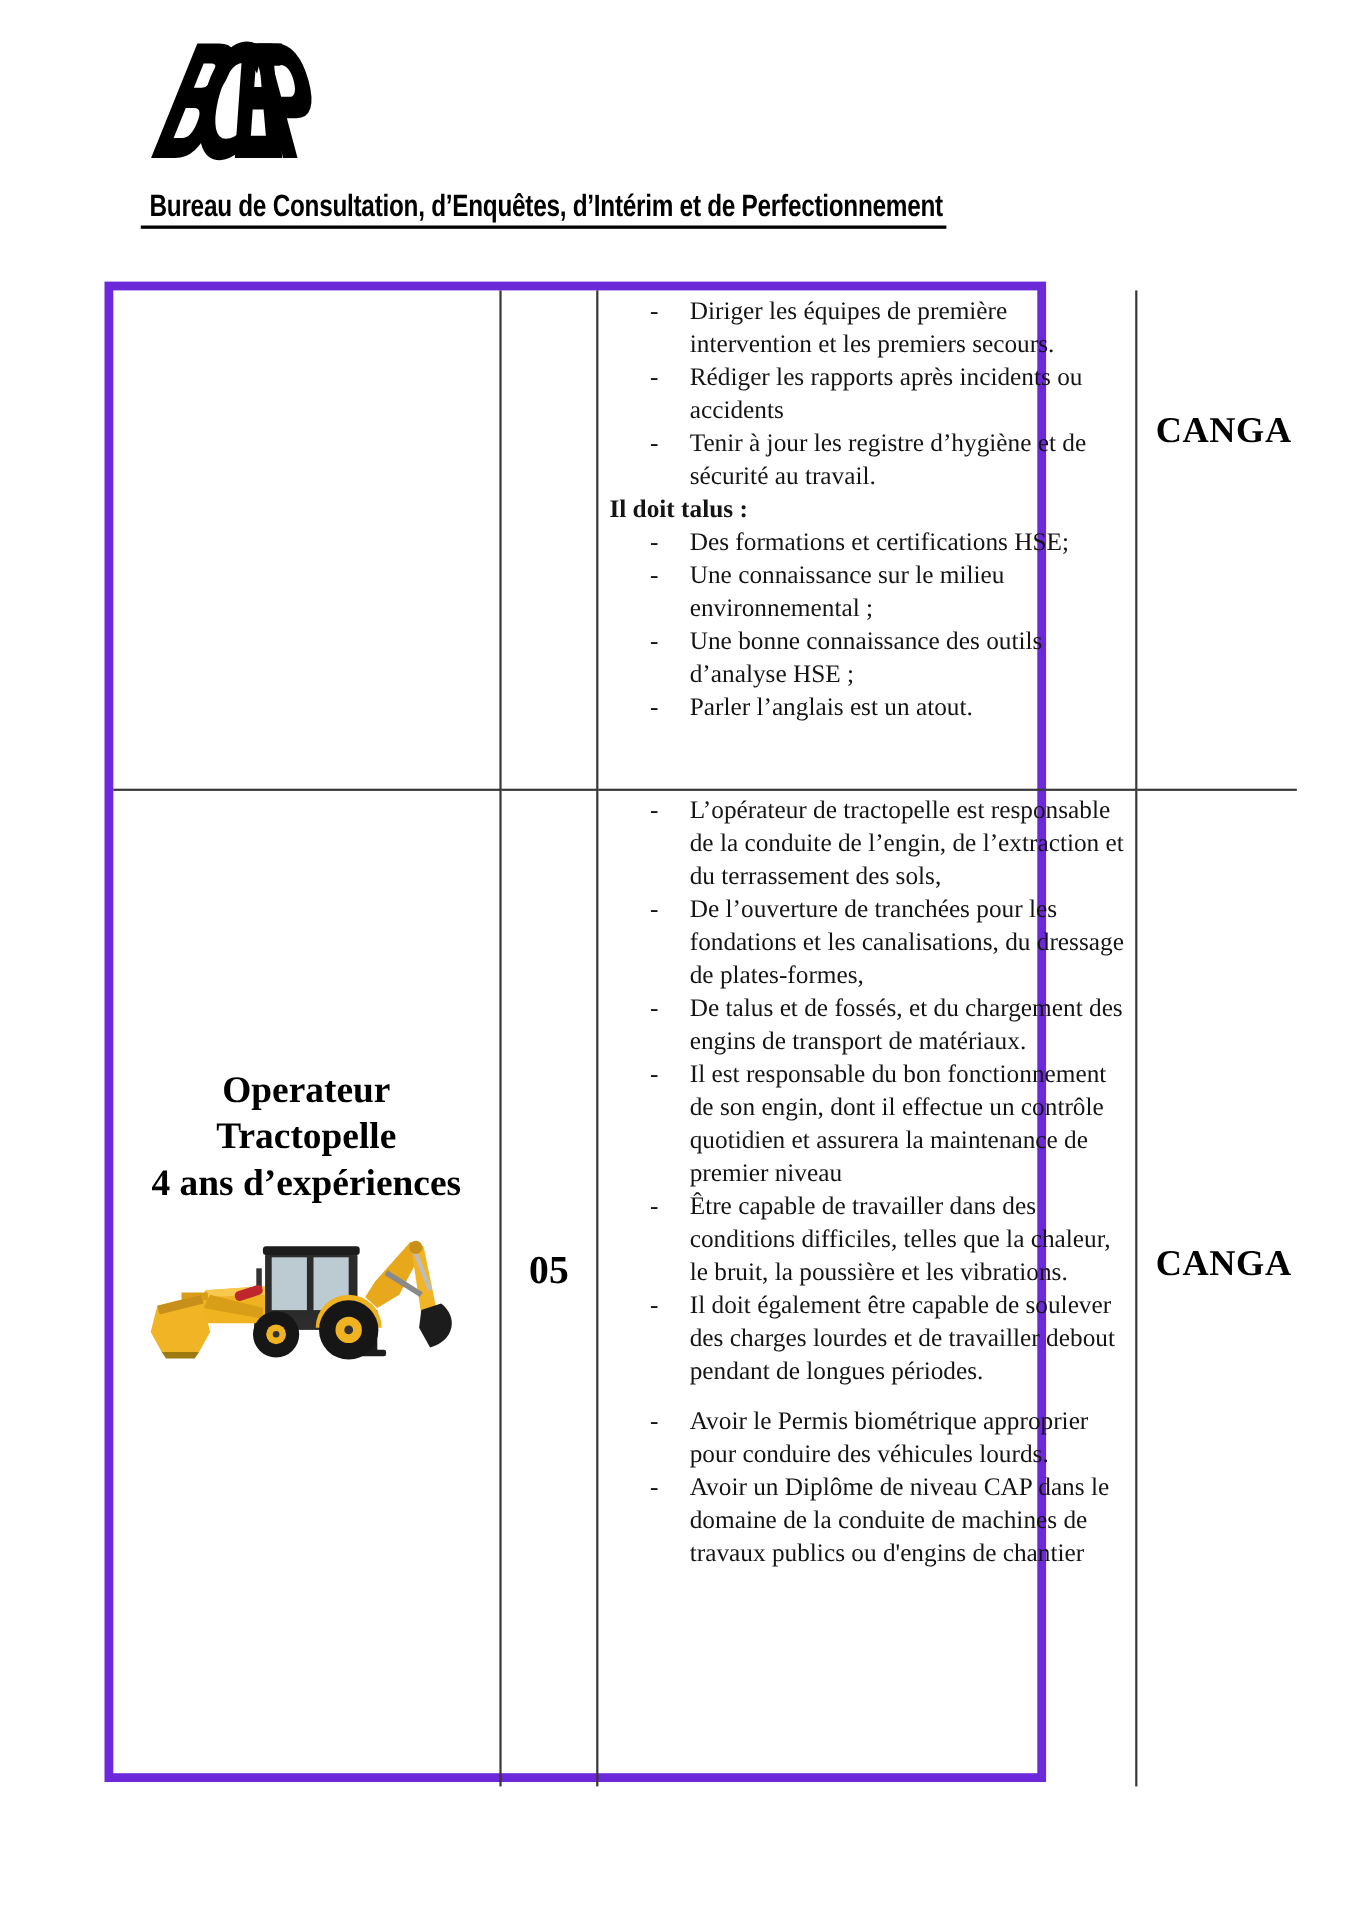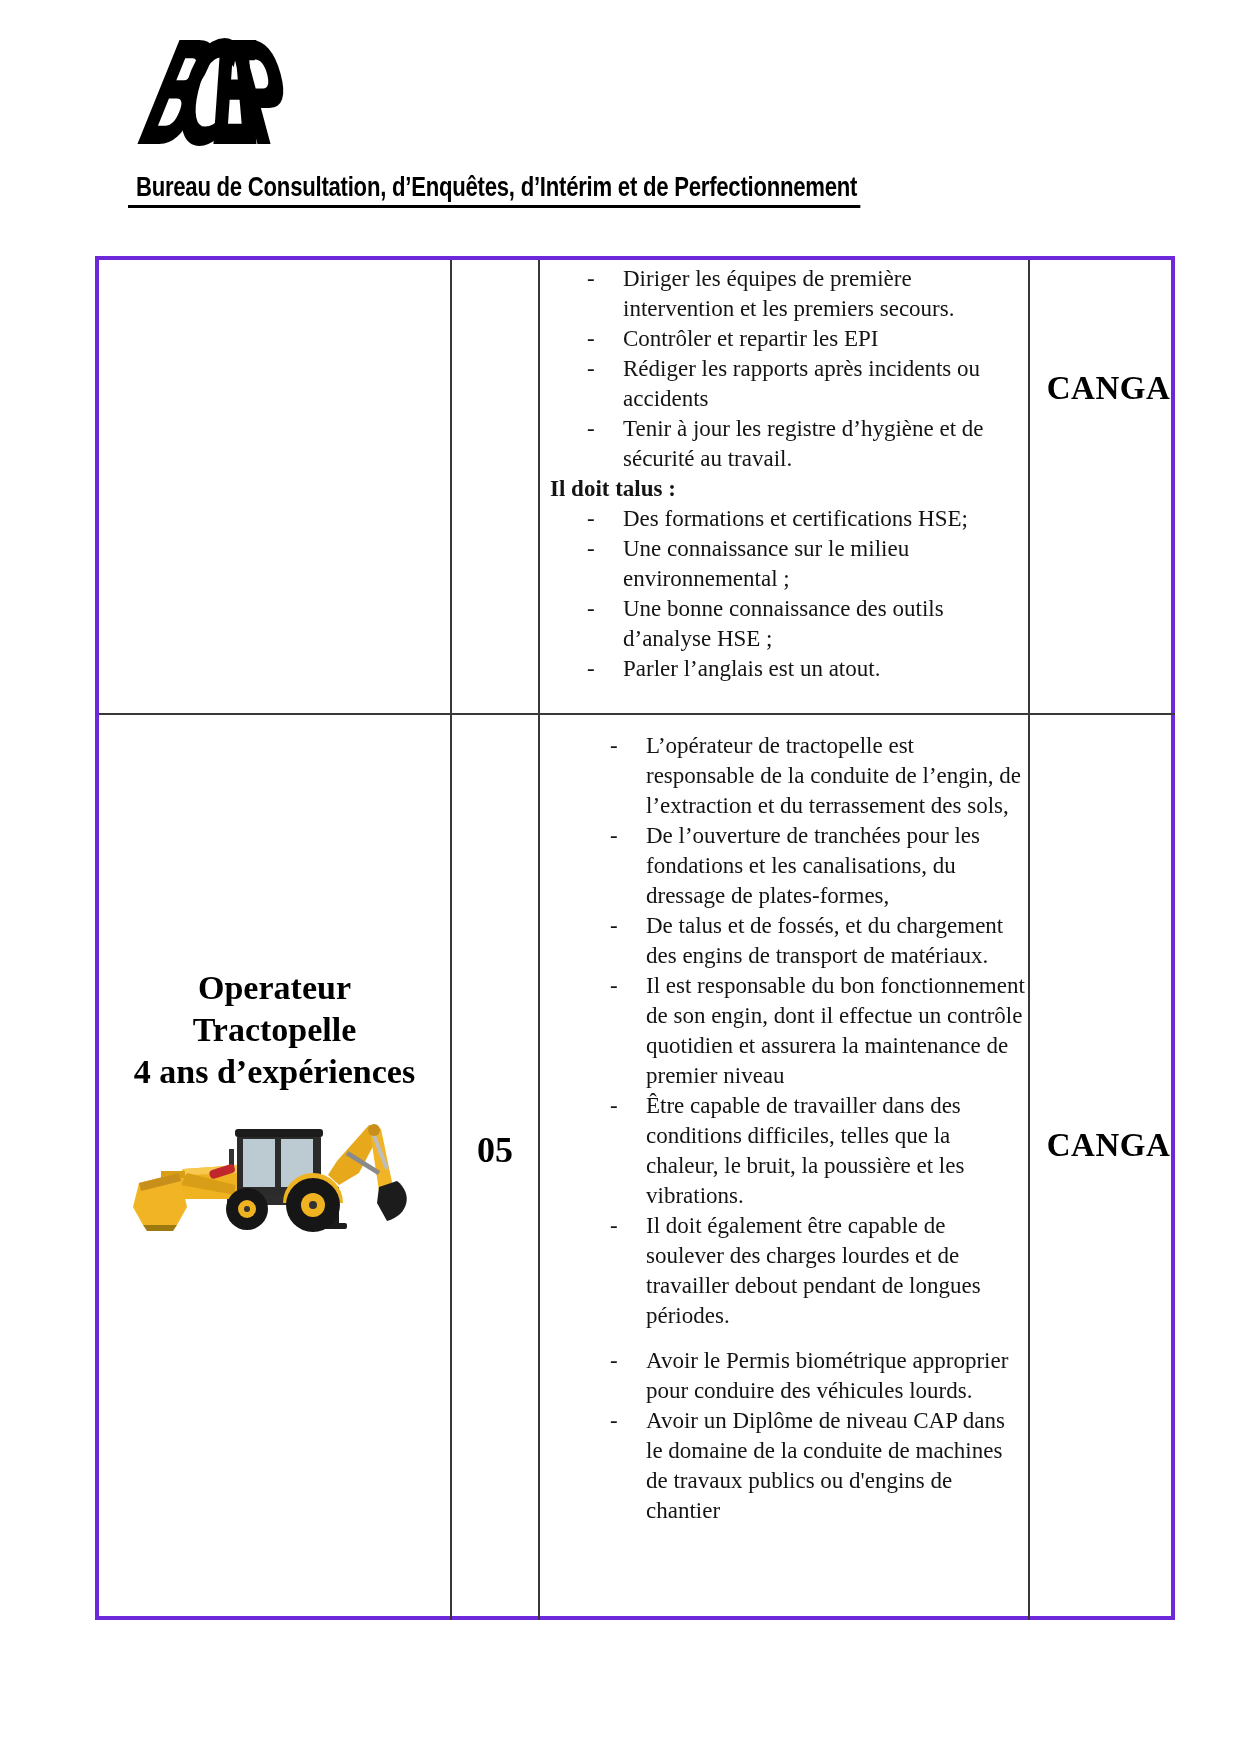--- a/index.html
+++ b/index.html
@@ -17,24 +17,24 @@
     font-family:"Liberation Sans", sans-serif;
     font-weight:bold; font-size:28px; line-height:30px; color:#000;
     letter-spacing:-0.3px; white-space:nowrap;
     padding:0 4px 3px 10px;
     border-bottom:3px solid #000;
     transform:scaleX(0.79); transform-origin:0 50%;
   }
 
   
   .doc-table {
-    position:absolute; left:95px; top:256px; width:1080px; height:1364px;
+    position:absolute; left:95px; top:256px; width:856px; height:1364px;
     display:grid; grid-template-columns:353px 88px 490px 145px;
     grid-template-rows:455px 905px;
-    border:4px solid #6d28d9; box-sizing:border-box; background:#fff;
+    border:8px solid #6d28d9; box-sizing:border-box; background:#fff;
   }
   .cell { border-right:2px solid #383838; border-bottom:2px solid #383838; box-sizing:border-box; overflow:hidden; }
   .cell.last-col { border-right:none; }
   .cell.last-row { border-bottom:none; }
 
   .duties { font-size:23px; line-height:30px; color:#141414; padding-top:4px; padding-right:3px; }
   .bullet { position:relative; padding-left:83px; }
   .bullet::before { content:"-"; position:absolute; left:47px; top:0; }
   .bullet.gap-before { margin-top:15px; }
   .sub-head { font-weight:bold; padding-left:10px; }
@@ -79,21 +79,20 @@
   </div>
 
   <div class="doc-table">
 
     <div class="cell"></div>
     <div class="cell"></div>
     <div class="cell duties">
       <div>
 
       <div class="bullet">Diriger les équipes de première intervention et les premiers secours.</div>
-          <div class="bullet">Contrôler et repartir les EPI</div>
           <div class="bullet">Rédiger les rapports après incidents ou accidents</div>
           <div class="bullet">Tenir à jour les registre d’hygiène et de sécurité au travail.</div>
         </div>
       <div class="sub-head">Il doit talus :</div>
       <div>
 
       <div class="bullet">Des formations et certifications HSE;</div>
           <div class="bullet">Une connaissance sur le milieu environnemental ;</div>
           <div class="bullet">Une bonne connaissance des outils d’analyse HSE ;</div>
           <div class="bullet">Parler l’anglais est un atout.</div>
@@ -149,21 +148,21 @@
         <circle cx="116" cy="98" r="9" fill="#efb220"></circle>
         <circle cx="116" cy="98" r="3" fill="#333"></circle>
         <circle cx="182" cy="94" r="27" fill="#161616"></circle>
         <circle cx="182" cy="94" r="12" fill="#efb220"></circle>
         <circle cx="182" cy="94" r="4" fill="#333"></circle>
       </svg>
     </div>
     <div class="cell last-row count-cell">
       <span class="count-val">05</span>
     </div>
-    <div class="cell last-row duties" style="padding-top:16px;margin-left:23px;">
+    <div class="cell last-row duties" style="padding-top:3px;">
       <div>
 
       <div class="bullet">L’opérateur de tractopelle est responsable de la conduite de l’engin, de l’extraction et du terrassement des sols,</div>
           <div class="bullet">De l’ouverture de tranchées pour les fondations et les canalisations, du dressage de plates-formes,</div>
           <div class="bullet">De talus et de fossés, et du chargement des engins de transport de matériaux.</div>
           <div class="bullet">Il est responsable du bon fonctionnement de son engin, dont il effectue un contrôle quotidien et assurera la maintenance de premier niveau</div>
           <div class="bullet">Être capable de travailler dans des conditions difficiles, telles que la chaleur, le bruit, la poussière et les vibrations.</div>
           <div class="bullet">Il doit également être capable de soulever des charges lourdes et de travailler debout pendant de longues périodes.</div>
           <div class="bullet gap-before">Avoir le Permis biométrique approprier pour conduire des véhicules lourds.</div>
           <div class="bullet">Avoir un Diplôme de niveau CAP dans le domaine de la conduite de machines de travaux publics ou d'engins de chantier</div>

